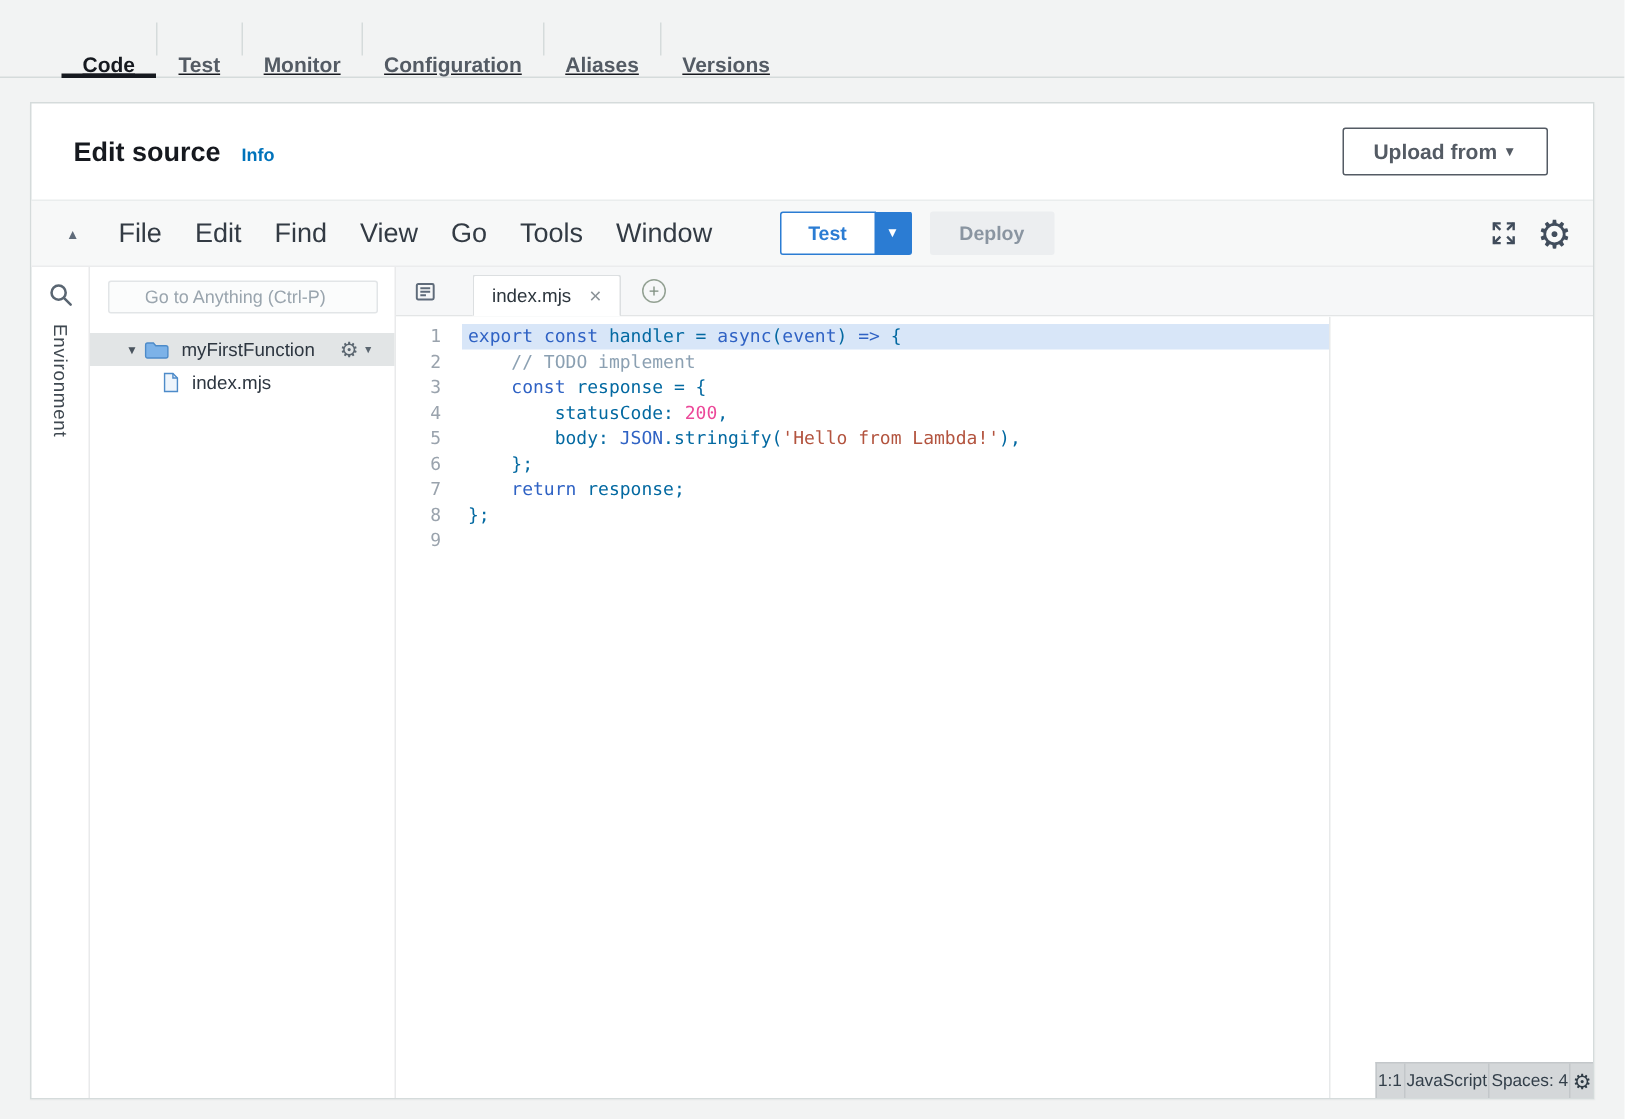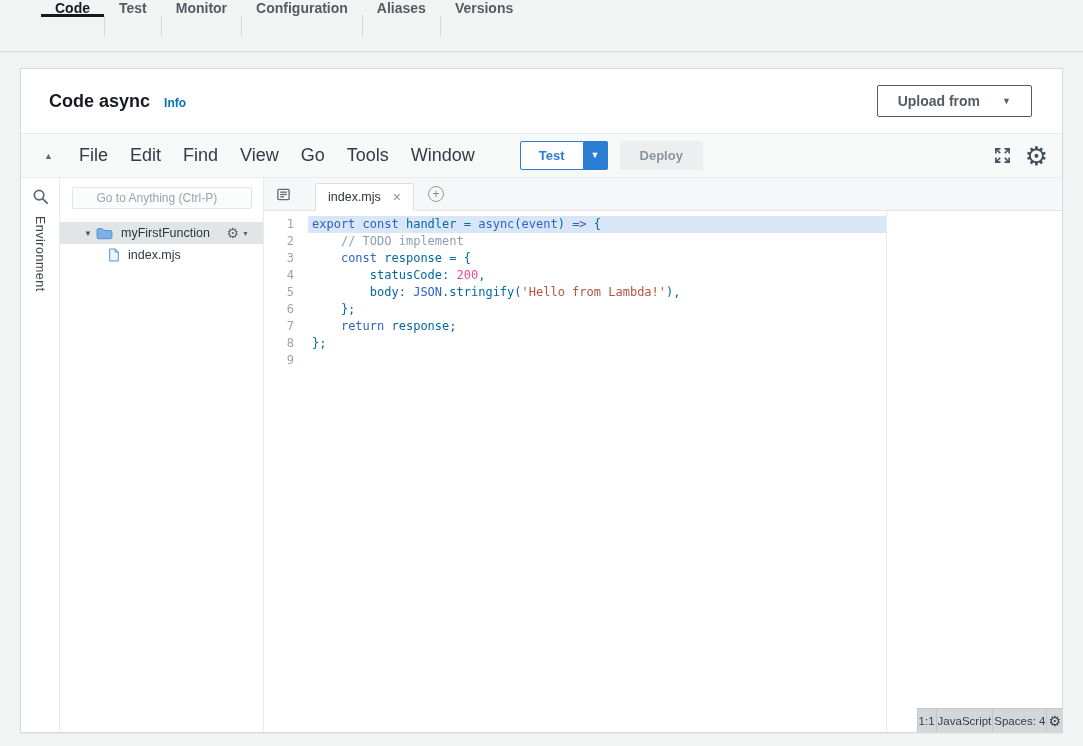--- a/index.html
+++ b/index.html
@@ -6,38 +6,38 @@
   html,body { margin:0; padding:0; }
   body {
     width:1083px; height:746px; overflow:hidden; position:relative;
     background:#f2f3f3; font-family:"Liberation Sans", sans-serif; color:#16191f;
   }
   [data-interactable="true"] { cursor:pointer; }
   input[data-interactable="true"] { cursor:text; }
 
   
   .top-bar { position:absolute; top:0; left:0; width:100%; height:52px;
-    border-bottom:1px solid #d5dbdb; display:flex; align-items:flex-start; padding-left:41px; }
+    border-bottom:1px solid #d5dbdb; display:flex; align-items:flex-end; padding-left:41px;text-decoration:underline; }
   .top-tab { display:flex; align-items:center; padding:0 14px; font-size:14px;
     font-weight:bold; color:#545b64; position:relative; white-space:nowrap; }
   .top-tab.active { color:#16191f; }
   .top-tab.active::after { content:""; position:absolute; left:0; right:0; bottom:-1px;
     height:3px; background:#16191f; }
   .tab-div { width:1px; height:22px; background:#d5dbdb; align-self:center; }
 
   
   .panel { position:absolute; left:20px; top:68px; width:1043px; height:665px;
     background:#fff; border:1px solid #d5dbdb; box-shadow:0 1px 1px rgba(0,0,0,0.04); }
 
   .panel-header { height:65px; display:flex; align-items:center;
     padding:0 30px 0 28px; border-bottom:1px solid #eaeded; }
   .hdr-group { display:flex; align-items:baseline; }
   .panel-title { font-size:18px; font-weight:bold; color:#16191f; }
   .info-link { margin-left:14px; font-size:12px; font-weight:bold; color:#0073bb; }
-  .upload-btn { margin-left:auto; display:flex; align-items:center; gap:22px;
+  .upload-btn { margin-left:auto; display:flex; align-items:center; gap:4px;
     padding:7px 20px; border:1px solid #545b64; border-radius:2px; background:#fff;
     color:#545b64; font-size:14px; font-weight:bold; }
   .caret-sm { font-size:9px; line-height:1; }
 
   
   .toolbar { height:44px; background:#f7f8f8; border-bottom:1px solid #ebeced;
     display:flex; align-items:center; padding:0 14px 0 16px; }
   .collapse-btn { font-size:9px; color:#5f6b7a; padding:0 7px; }
   .menus { display:flex; margin-left:8px; }
   .menu-item { font-size:18px; color:#333b44; padding:0 11px; white-space:nowrap; }
@@ -138,21 +138,21 @@
   <span class="tab-div" data-interactable="false"></span>
   <div class="top-tab" data-interactable="true">
     <span data-interactable="false">Versions</span>
   </div>
 </div>
 
 <div class="panel" data-interactable="false">
 
   <div class="panel-header" data-interactable="false">
     <div class="hdr-group" data-interactable="false">
-      <span class="panel-title" data-interactable="false">Code async</span>
+      <span class="panel-title" data-interactable="false">Edit source</span>
       <span class="info-link" data-interactable="true">Info</span>
     </div>
     <button class="upload-btn" data-interactable="true">
       <span data-interactable="false">Upload from</span>
       <span class="caret-sm" data-interactable="false">▼</span>
     </button>
   </div>
 
   <div class="toolbar" data-interactable="false">
     <span class="collapse-btn" data-interactable="true">▲</span>

